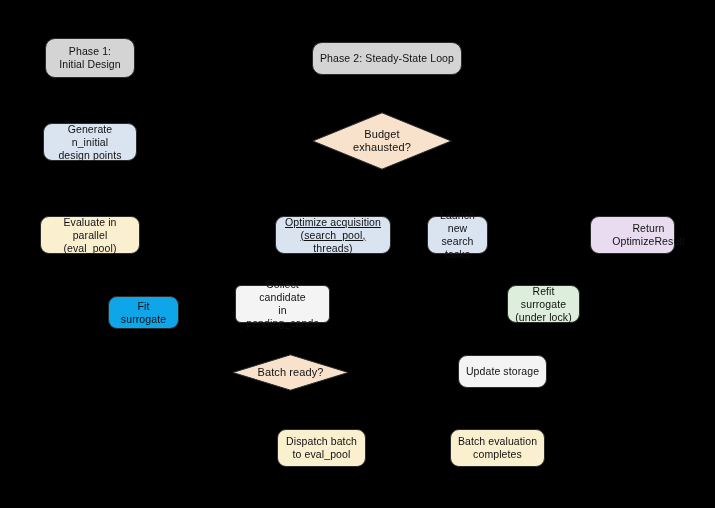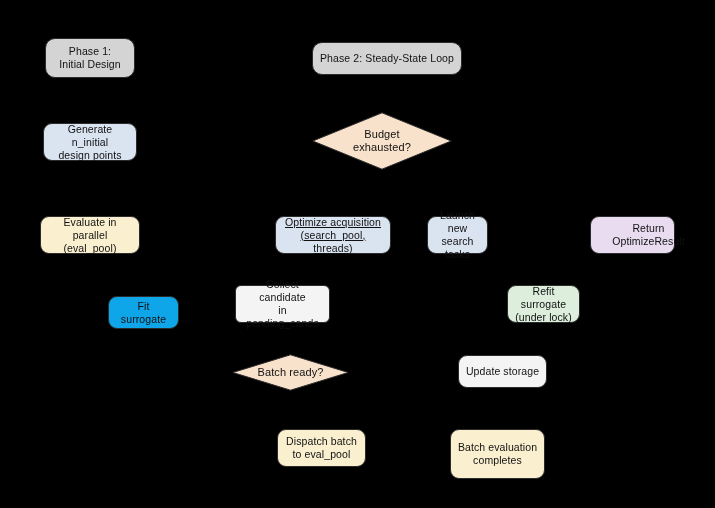--- a/index.html
+++ b/index.html
@@ -91,15 +91,15 @@
 (under lock)</div>
     <div class="diamond-wrap" style="left: 232px; top: 354px; width: 117px; height: 37px;">
       <svg class="diamond-shape" viewBox="0 0 117 37" preserveAspectRatio="none">
         <polygon points="58.5,0.8 116.2,18.5 58.5,36.2 0.8,18.5" fill="#f9e2cc" stroke="#2b2b2b" stroke-width="1"></polygon>
       </svg>
       <div class="diamond-label" style="color: rgb(17, 17, 17);">Batch ready?</div>
     </div>
     <div class="node" style="left: 458px; top: 355px; width: 89px; height: 33px; background: rgb(244, 244, 244); border-color: rgb(43, 43, 43); color: rgb(17, 17, 17);">Update storage</div>
     <div class="node" style="left: 277px; top: 429px; width: 89px; height: 38px; background: rgb(250, 240, 207); border-color: rgb(43, 43, 43); color: rgb(17, 17, 17);">Dispatch batch
 to eval_pool</div>
-    <div class="node" style="left: 450px; top: 429px; width: 95px; height: 50px; background: rgb(250, 240, 207); border-color: rgb(43, 43, 43); color: rgb(17, 17, 17);">Batch evaluation
+    <div class="node" style="left: 450px; top: 429px; width: 95px; height: 38px; background: rgb(250, 240, 207); border-color: rgb(43, 43, 43); color: rgb(17, 17, 17);">Batch evaluation
 completes</div>
   </div>
 
 </body></html>

